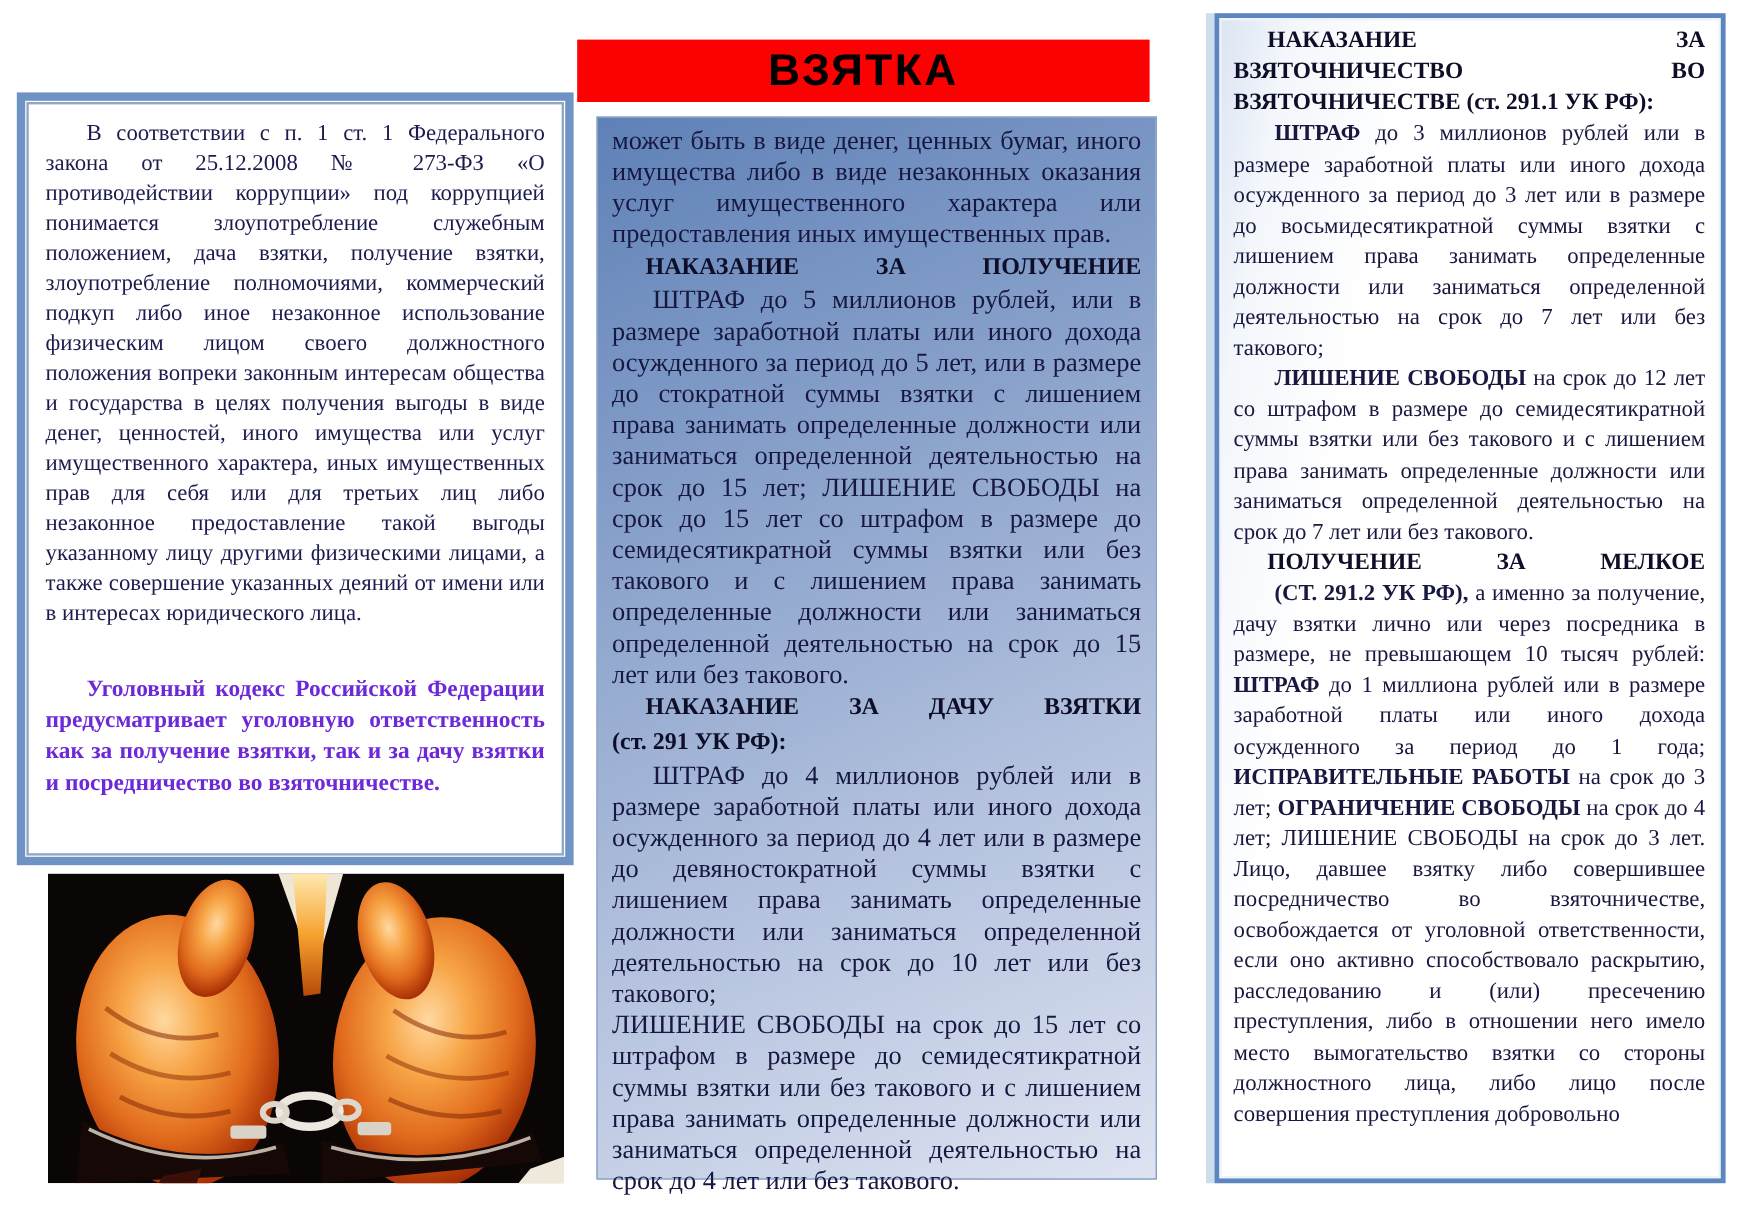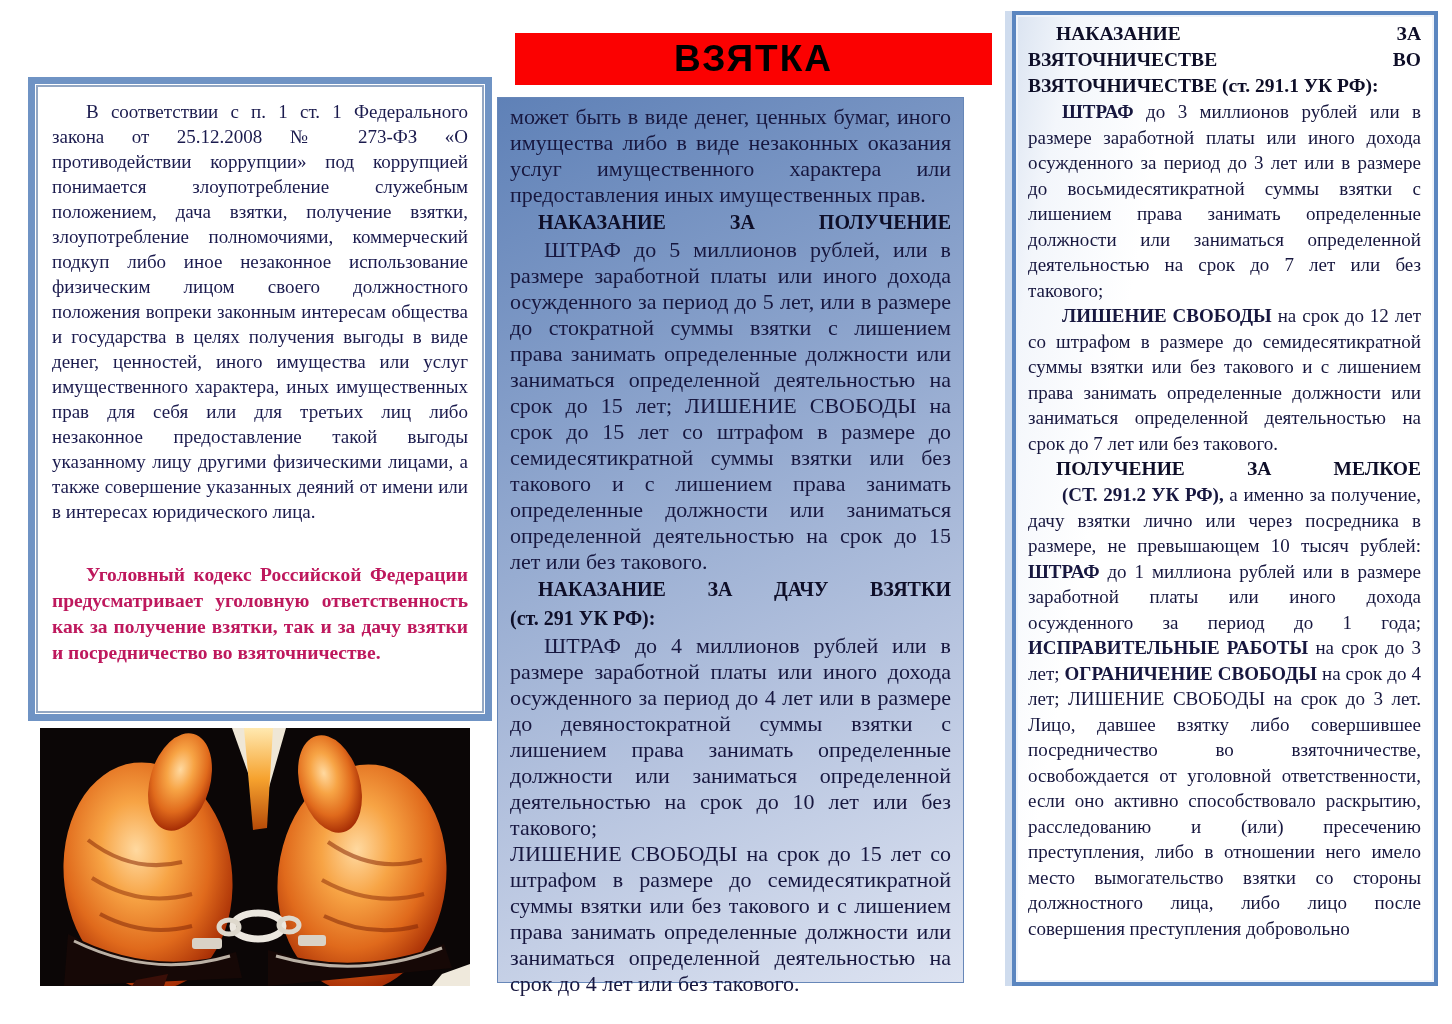--- a/index.html
+++ b/index.html
@@ -5,47 +5,47 @@
   html, body { margin:0; padding:0; background:#ffffff; }
   #page {
     position:relative; width:1452px; height:1024px; overflow:hidden;
     background:#ffffff;
     font-family:"Liberation Serif", serif;
     color:#1b1b4e;
   }
 
   
   #banner {
-    position:absolute; left:515px; top:33px; width:477px; height:52px;
+    position:absolute; left:481px; top:33px; width:477px; height:52px;
     background:#fb0101;
     display:flex; align-items:center; justify-content:center;
   }
   #banner .banner-text {
     font-family:"Liberation Sans", sans-serif;
     font-weight:bold; font-size:37px; color:#000000; letter-spacing:2px;
   }
 
   
   #left-box {
-    position:absolute; left:36px; top:85px; width:448px; height:628px;
+    position:absolute; left:22px; top:85px; width:448px; height:628px;
     box-sizing:border-box;
     background:#ffffff;
     border:2px solid #93a7c3;
     outline:7px solid #6f93c4;
     outline-offset:1px;
     padding:12px 14px 10px 14px;
   }
   .body-p {
     font-size:19px; line-height:25px; text-align:justify; margin:0;
     color:#1b1b4e;
   }
   .first-indent { text-indent:34px; }
   #left-box .law-summary {
     font-weight:bold; margin-top:38px; font-size:19.5px; line-height:26px;
-    color:#be185d;
+    color:#6d28d9;
   }
 
   
   #mid-box {
     position:absolute; left:497px; top:97px; width:467px; height:886px;
     box-sizing:border-box;
     background:linear-gradient(155deg, #5f81b7 0%, #87a0ca 32%, #b4c2de 66%, #dde3f1 100%);
     border:1px solid #6787b8;
     padding:6px 12px 8px 12px;
   }
@@ -162,21 +162,21 @@
 
     <p class="mid-p first-indent">ШТРАФ до 4 миллионов рублей или в размере заработной платы или иного дохода осужденного за период до 4 лет или в размере до девяностократной суммы взятки с лишением права занимать определенные должности или заниматься определенной деятельностью на срок  до 10 лет или без такового;</p>
     <p class="mid-p">ЛИШЕНИЕ СВОБОДЫ на срок до 15 лет со штрафом в размере до семидесятикратной суммы взятки или без такового и с лишением права занимать определенные должности или заниматься определенной деятельностью     на срок до 4 лет или без такового.</p>
   </div>
 
   <span id="stray-mark">'</span>
 
   <div id="right-box">
     <div class="right-h">
       <span class="jl hind">НАКАЗАНИЕ ЗА</span>
-      <span class="jl">ВЗЯТОЧНИЧЕСТВЕ ВО</span>
+      <span class="jl">ВЗЯТОЧНИЧЕСТВО ВО</span>
       <span class="jl-last">ВЗЯТОЧНИЧЕСТВЕ (ст. 291.1 УК РФ):</span>
     </div>
 
     <p class="right-p first-indent"><span class="bold">ШТРАФ</span><span> до 3 миллионов рублей или в размере заработной платы или иного дохода осужденного за период до 3 лет или в размере до восьмидесятикратной суммы взятки с лишением права занимать определенные должности или заниматься определенной деятельностью на срок до 7 лет или без такового;</span></p>
 
     <p class="right-p first-indent"><span class="bold">ЛИШЕНИЕ СВОБОДЫ</span><span> на срок до 12 лет со штрафом в размере до семидесятикратной суммы взятки или без такового и с лишением права занимать определенные должности или заниматься определенной деятельностью на срок до 7 лет или без такового.</span></p>
 
     <div class="right-h">
       <span class="jl hind">ПОЛУЧЕНИЕ ЗА МЕЛКОЕ</span>
     </div>

